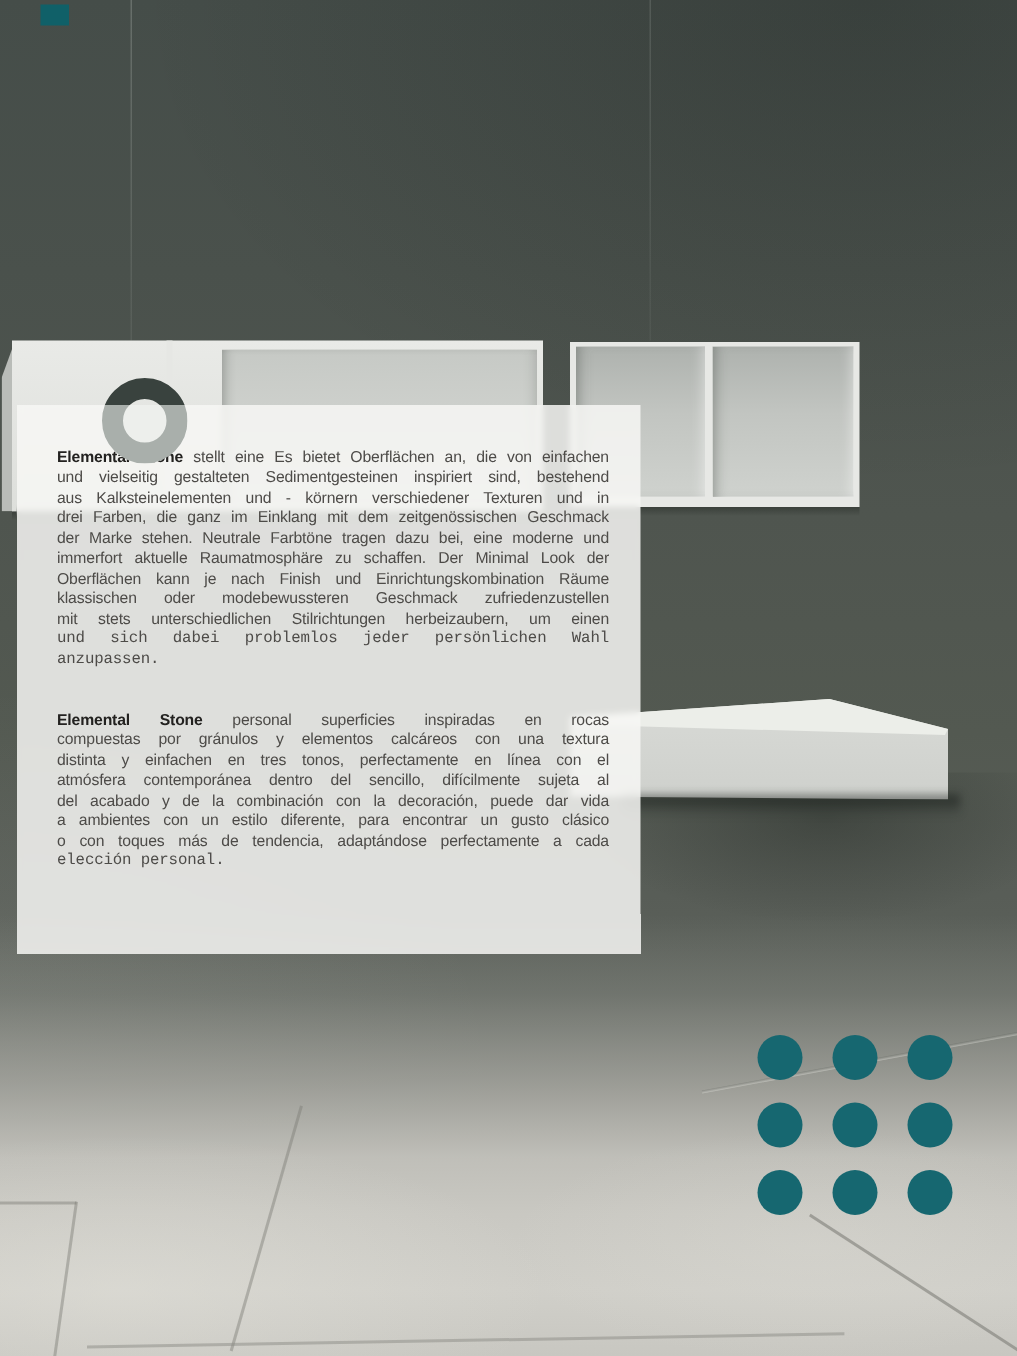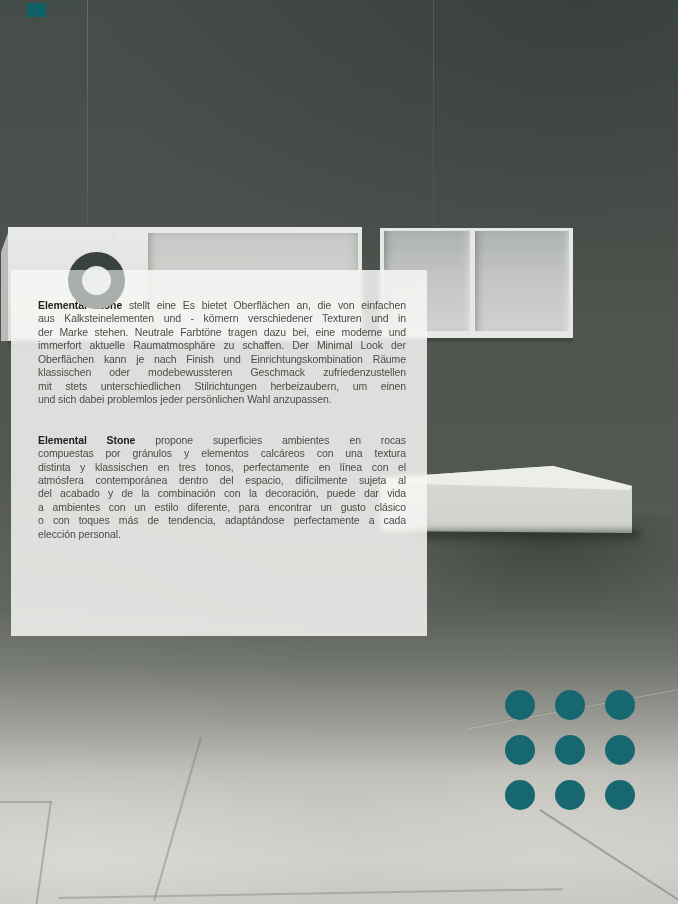--- a/index.html
+++ b/index.html
@@ -55,21 +55,21 @@
   .s4{left:58px;top:897px;width:505px;height:1.5px;transform:rotate(-1deg);transform-origin:left center;background:rgba(140,140,133,.5);}
   .j1{left:468px;top:727px;width:215px;height:2px;transform:rotate(-10.5deg);transform-origin:left center;
     background:linear-gradient(180deg,rgba(90,94,89,.30),rgba(226,226,220,.45));}
 
   
   .panel{position:absolute;left:11px;top:270px;width:416px;height:366px;
     background:rgba(247,247,245,.85);backdrop-filter:blur(2px);
     box-sizing:border-box;padding:29px 21px 0 27px;overflow:hidden;}
   .ln{font-size:10.5px;line-height:13.45px;letter-spacing:-0.1px;color:#4d4b48;
     text-align:justify;text-align-last:justify;white-space:normal;}
-  .ln.last{text-align-last:left;}
+  .ln.last{text-align-last:left;font-family:Liberation Mono, monospace;}
   .ln b{color:#232220;font-weight:bold;}
   .para-es{margin-top:27px;}
 
   
   .ring{position:absolute;left:68px;top:252px;width:57px;height:57px;}
   .ring div{position:absolute;inset:0;border-radius:50%;box-sizing:border-box;border:14px solid;}
   .ring .top{border-color:#39423e;background:transparent;clip-path:inset(0 0 39px 0);}
   .ring .bot{border-color:#a9afab;background:#edefec;clip-path:inset(18px 0 0 0);}
 
   
@@ -107,33 +107,35 @@
   <div class="seam s1"></div>
   <div class="seam s2"></div>
   <div class="seam s2b"></div>
   <div class="seam s3"></div>
   <div class="seam s4"></div>
   <div class="seam j1"></div>
 
   <div class="panel">
     <div class="para-de">
       <div class="ln"><b>Elemental Stone</b><span> stellt eine Es bietet Oberflächen an, die von einfachen</span></div>
+      <div class="ln">und vielseitig gestalteten Sedimentgesteinen inspiriert sind, bestehend</div>
       <div class="ln">aus Kalksteinelementen und - körnern verschiedener Texturen und in</div>
+      <div class="ln">drei Farben, die ganz im Einklang mit dem zeitgenössischen Geschmack</div>
       <div class="ln">der Marke stehen. Neutrale Farbtöne tragen dazu bei, eine moderne und</div>
       <div class="ln">immerfort aktuelle Raumatmosphäre zu schaffen. Der Minimal Look der</div>
       <div class="ln">Oberflächen kann je nach Finish und Einrichtungskombination Räume</div>
       <div class="ln">klassischen oder modebewussteren Geschmack zufriedenzustellen</div>
       <div class="ln">mit stets unterschiedlichen Stilrichtungen herbeizaubern, um einen</div>
       <div class="ln last">und sich dabei problemlos jeder persönlichen Wahl anzupassen.</div>
     </div>
     <div class="para-es">
-      <div class="ln"><b>Elemental Stone</b><span> propone superficies ambientes en rocas</span></div>
+      <div class="ln"><b>Elemental Stone</b><span> personal superficies inspiradas en rocas</span></div>
       <div class="ln">compuestas por gránulos y elementos calcáreos con una textura</div>
-      <div class="ln">distinta y klassischen en tres tonos, perfectamente en línea con el</div>
-      <div class="ln">atmósfera contemporánea dentro del espacio, difícilmente sujeta al</div>
+      <div class="ln">distinta y einfachen en tres tonos, perfectamente en línea con el</div>
+      <div class="ln">atmósfera contemporánea dentro del sencillo, difícilmente sujeta al</div>
       <div class="ln">del acabado y de la combinación con la decoración, puede dar vida</div>
       <div class="ln">a ambientes con un estilo diferente, para encontrar un gusto clásico</div>
       <div class="ln">o con toques más de tendencia, adaptándose perfectamente a cada</div>
       <div class="ln last">elección personal.</div>
     </div>
   </div>
 
   <div class="ring">
     <div class="top"></div>
     <div class="bot"></div>

